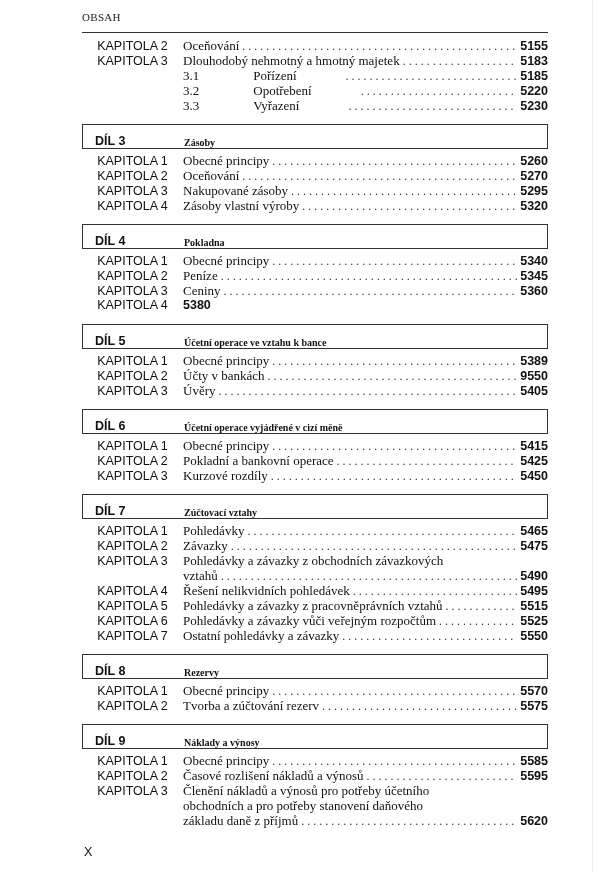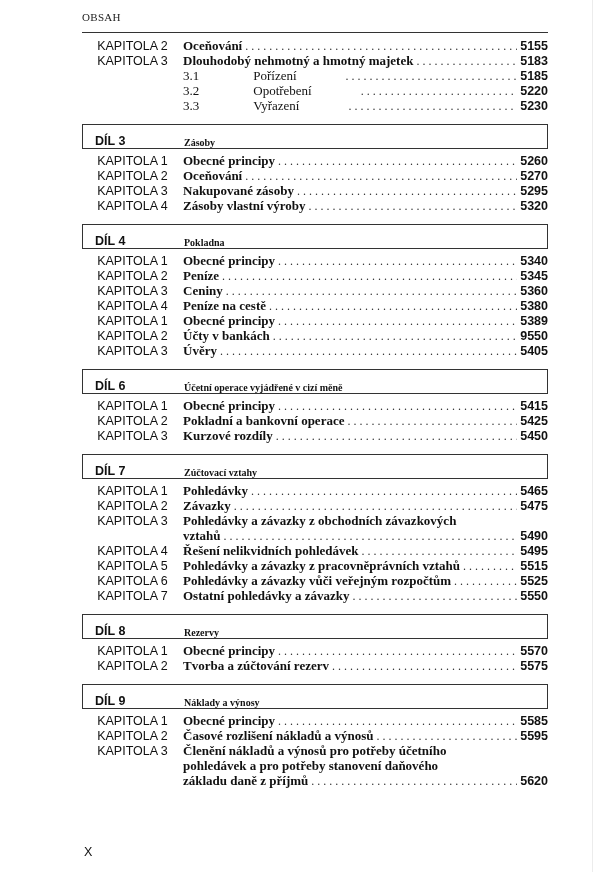--- a/index.html
+++ b/index.html
@@ -24,21 +24,21 @@
   .toc { position: absolute; left: 82px; top: 38px; width: 466px; }
   .row {
     display: flex; align-items: baseline; height: 15px; line-height: 15px;
   }
   .lbl {
     width: 101px; flex: none;
     font-family: "Liberation Sans", sans-serif; font-size: 12.5px; color: #111; text-align: center;
   }
   .ttl {
     flex: 1; display: flex; align-items: baseline; overflow: hidden; white-space: nowrap;
-    font-family: "Liberation Serif", serif; font-weight: bold; font-size: 13px; color: #111;
+    font-family: "Liberation Serif", serif; font-weight: normal; font-size: 13px; color: #111;
   }
   .ttl.sub { font-weight: normal; gap: 46px; }
   .ttl .num { margin-right: 8px; font-weight: normal; }
   .dots {
     flex: 1; overflow: hidden; white-space: nowrap; margin: 0 3px;
     font-family: "Liberation Serif", serif; font-weight: normal; letter-spacing: 3px;
     font-size: 12px; color: #333;
   }
   .dots::before {
     content: ". . . . . . . . . . . . . . . . . . . . . . . . . . . . . . . . . . . . . . . . . . . . . . . . . . . . . . . . . . . . . . . .";
@@ -178,27 +178,27 @@
   <div class="row">
       <span class="lbl">KAPITOLA 3</span>
       <span class="ttl">
         <span>Ceniny</span>
         <span class="dots"></span>
       </span>
       <span class="pg">5360</span>
     </div>
   <div class="row">
       <span class="lbl">KAPITOLA 4</span>
-      <span class="ttl">
-        <span>Peníze na cestě</span>
-        <span class="dots"></span>
-      </span>
       <span class="pg">5380</span>
     </div>
 
+  <div class="part-box">
+    <span class="part-lbl">DÍL 5</span>
+    <span class="part-ttl">Účetní operace ve vztahu k bance</span>
+  </div>
   <div class="row">
       <span class="lbl">KAPITOLA 1</span>
       <span class="ttl">
         <span>Obecné principy</span>
         <span class="dots"></span>
       </span>
       <span class="pg">5389</span>
     </div>
   <div class="row">
       <span class="lbl">KAPITOLA 2</span>
@@ -356,21 +356,21 @@
     </div>
   <div class="row">
       <span class="lbl">KAPITOLA 3</span>
       <span class="ttl">
         <span>Členění nákladů a výnosů pro potřeby účetního</span>
       </span>
     </div>
   <div class="row">
       <span class="lbl"></span>
       <span class="ttl">
-        <span>pohledávek a pro potřeby stanovení daňového</span>
+        <span>obchodních a pro potřeby stanovení daňového</span>
       </span>
     </div>
   <div class="row">
       <span class="lbl"></span>
       <span class="ttl">
         <span>základu daně z příjmů</span>
         <span class="dots"></span>
       </span>
       <span class="pg">5620</span>
     </div>

